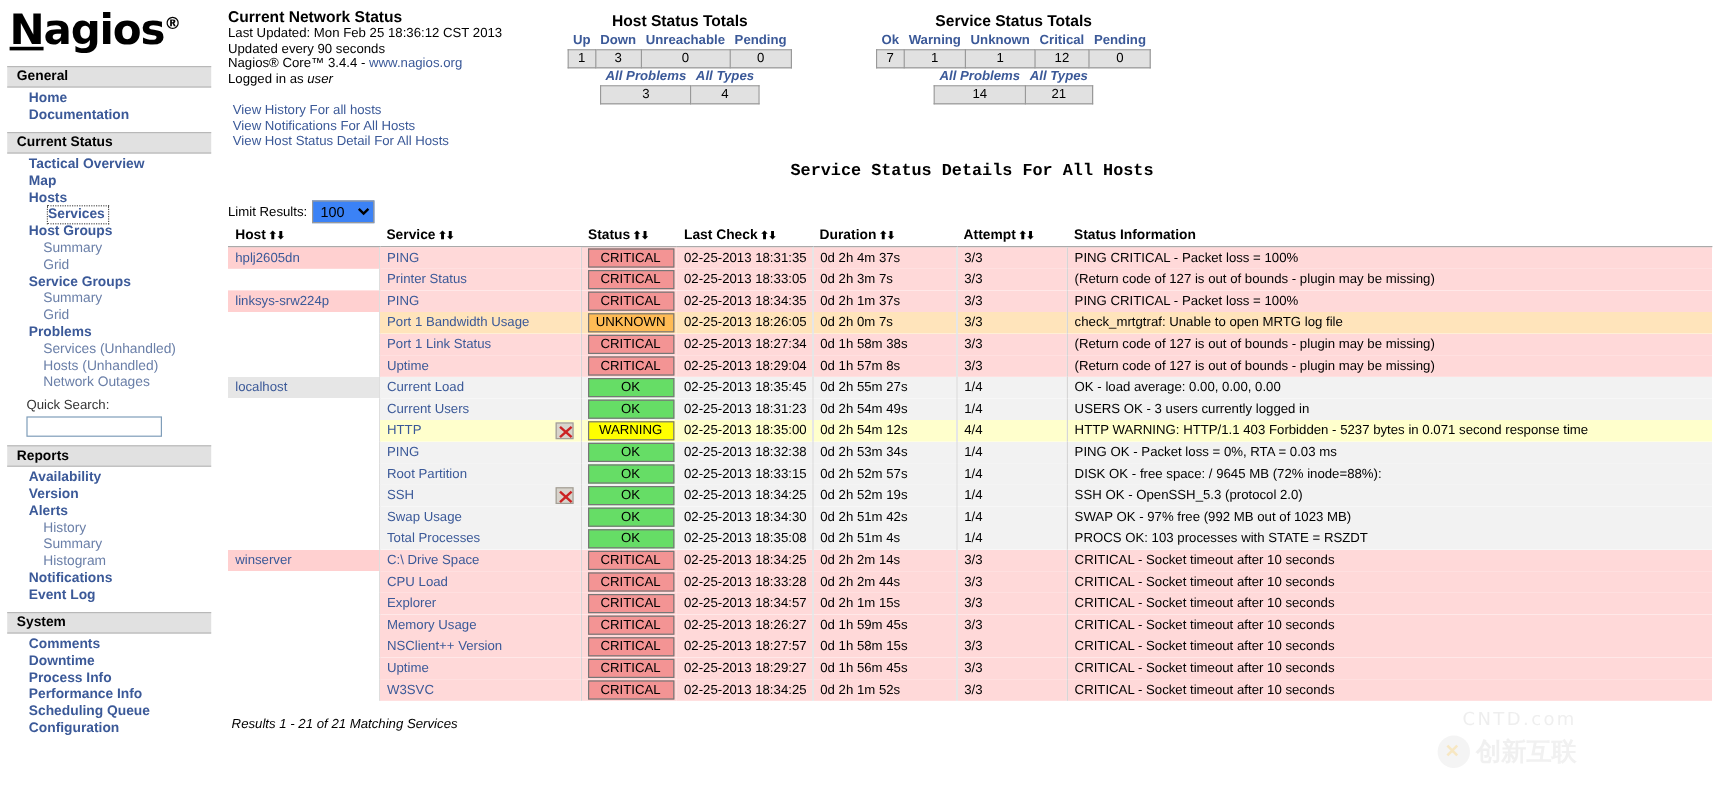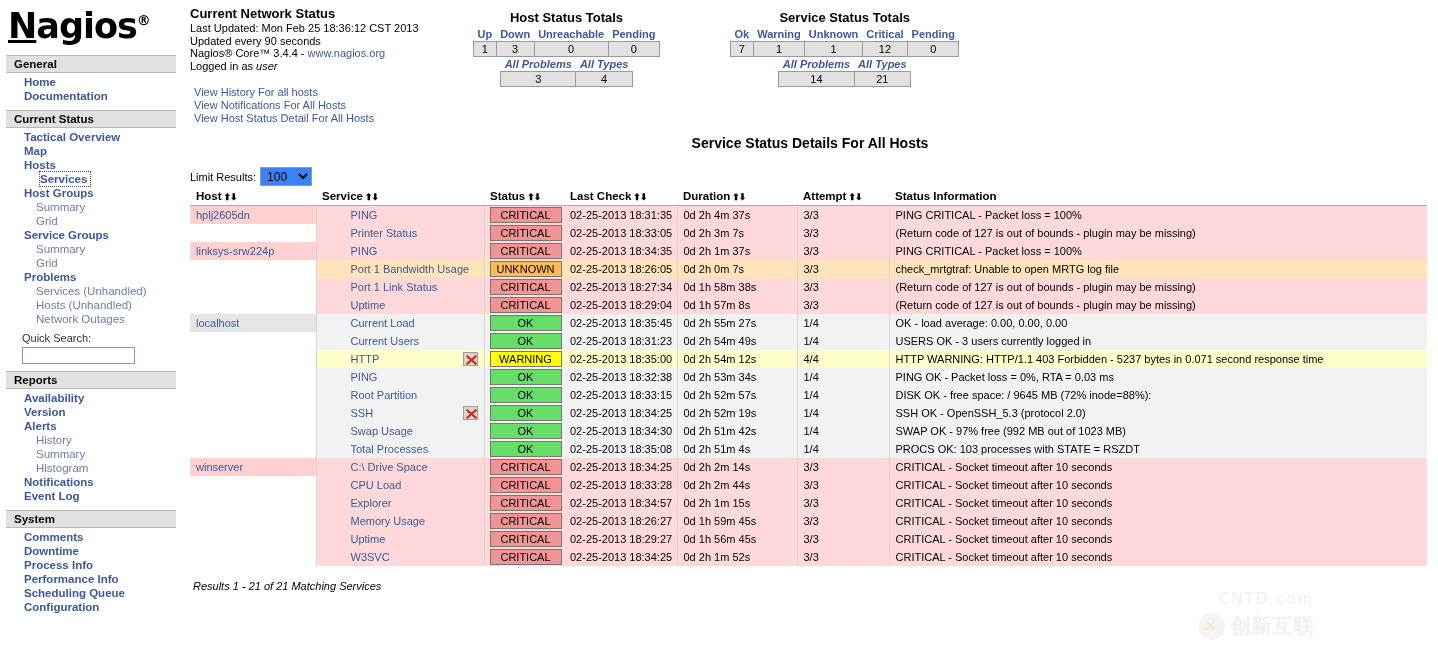--- a/index.html
+++ b/index.html
@@ -105,21 +105,21 @@
   td.ok { background: #8CE08C; }
   td.warn { background: #FFFF00; }
   td.unk { background: #FFBB55; }
   td.crit { background: #F39494; }
   .sub-head { font-size: 11px; font-style: italic; color: #3B5998; text-align: center; padding: 2px 4px 1px 4px; }
   td.allprob { background: #B0CEF0; }
   td.alltypes { background: #E1E1E1; }
 
   
   #main { position: absolute; left: 190px; top: 130px; width: 1240px; }
-  .page-title { text-align: center; font-weight: bold; font-size: 14px; margin: 5px 0 16px 0; }
+  .page-title { text-align: center; font-weight: bold; font-size: 14px; margin: 5px 0 16px 0; font-family: Liberation Mono, monospace; }
 
   .limit-row { font-size: 11px; margin-bottom: 3px; display: flex; align-items: center; }
   .limit-label { margin-right: 4px; }
   .limit-select {
     font-family: "Liberation Sans", sans-serif;
     font-size: 12px;
     border: 1px solid #999;
     background: #3b82f6;
     padding: 0 2px;
     height: 19px;
@@ -159,21 +159,21 @@
   tr.r-unk  td { background: #FFE4BB; }
   tr.r-ok-a td { background: #F2F2F2; }
 
   td.hostcell { border-right: 1px solid #D6D6D6; }
   td.hostcell a { color: #3B5998; text-decoration: none; }
   td.hostcell.filled-crit { background: #FFD0D0 !important; }
   td.hostcell.filled-ok   { background: #E6E6E6 !important; }
   td.hostcell.empty { background: #FFFFFF !important; }
 
   td.svccell { border-right: 1px solid #D6D6D6; position: relative; }
-  td.svccell a { color: #3B5998; text-decoration: none; margin-left: 28px; }
+  td.svccell a { color: #3B5998; text-decoration: none; }
   td.lastcell, td.durcell, td.attcell { border-right: 1px solid #D6D6D6; }
 
   .svcwrap { display: flex; align-items: center; justify-content: space-between; }
 
   .nonotif-icon {
     display: inline-block; width: 15px; height: 14px;
     background: #D8D4CC;
     border: 1px solid #A39E95;
     position: relative; flex: 0 0 auto; margin-right: 2px;
   }
@@ -712,20 +712,35 @@
             </td>
             <td class="lastcell">02-25-2013 18:26:27</td>
             <td class="durcell">0d 1h 59m 45s</td>
             <td class="attcell">3/3</td>
             <td>CRITICAL - Socket timeout after 10 seconds</td>
           </tr>
           <tr class="r-crit">
             <td class="hostcell empty">&nbsp;</td>
             <td class="svccell">
               <div class="svcwrap">
+                <a href="#">NSClient++ Version</a>
+              </div>
+            </td>
+            <td class="statuscell">
+              <span class="statusbadge st-CRITICAL">CRITICAL</span>
+            </td>
+            <td class="lastcell">02-25-2013 18:27:57</td>
+            <td class="durcell">0d 1h 58m 15s</td>
+            <td class="attcell">3/3</td>
+            <td>CRITICAL - Socket timeout after 10 seconds</td>
+          </tr>
+          <tr class="r-crit">
+            <td class="hostcell empty">&nbsp;</td>
+            <td class="svccell">
+              <div class="svcwrap">
                 <a href="#">Uptime</a>
               </div>
             </td>
             <td class="statuscell">
               <span class="statusbadge st-CRITICAL">CRITICAL</span>
             </td>
             <td class="lastcell">02-25-2013 18:29:27</td>
             <td class="durcell">0d 1h 56m 45s</td>
             <td class="attcell">3/3</td>
             <td>CRITICAL - Socket timeout after 10 seconds</td>

